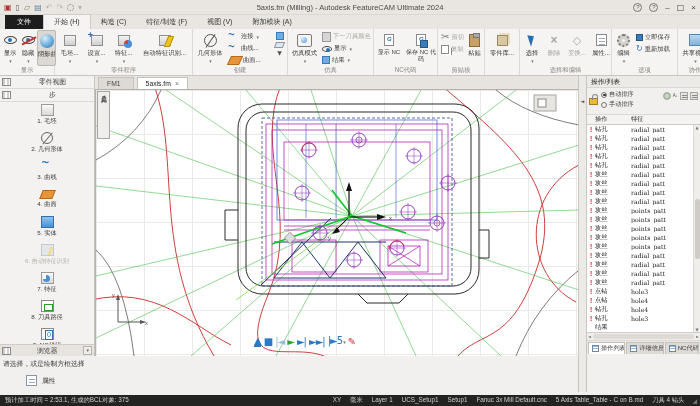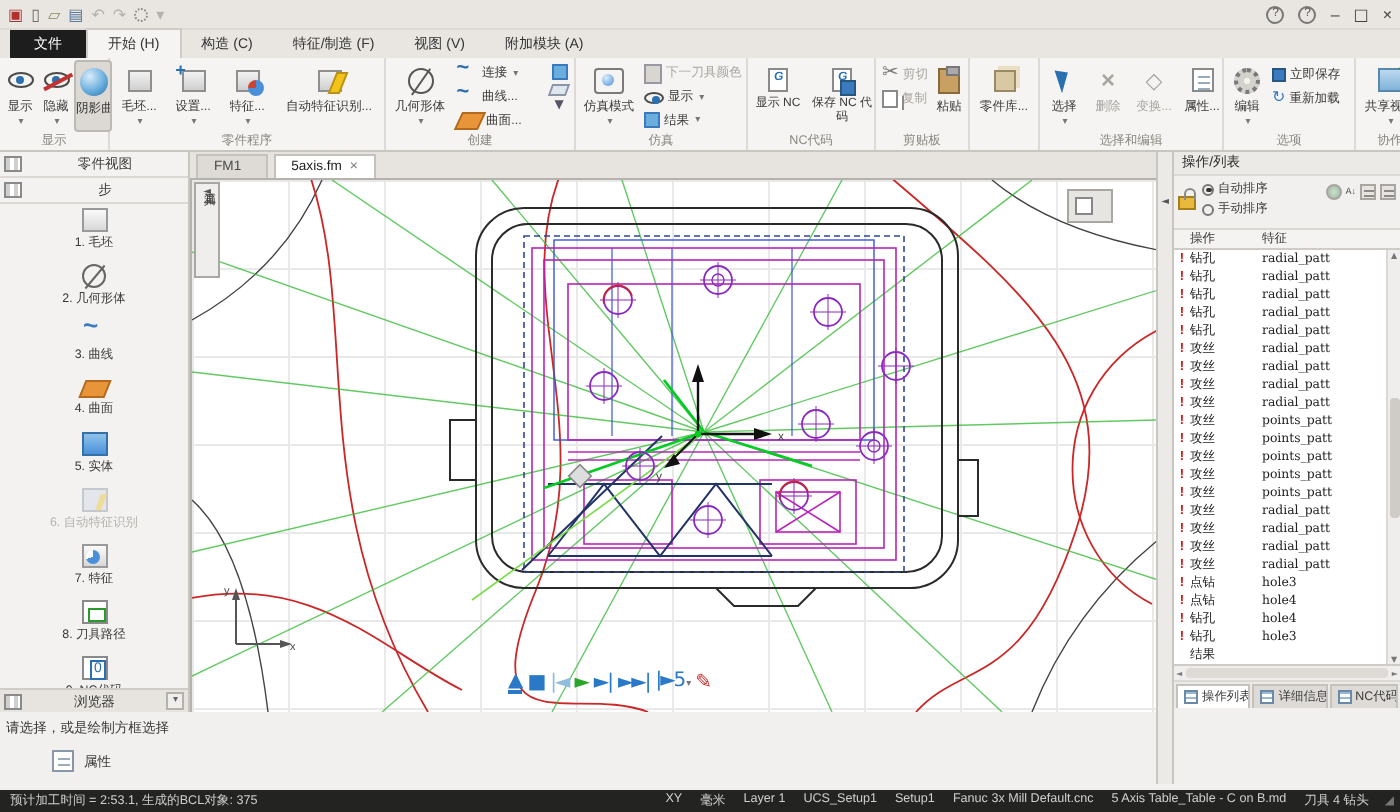--- a/index.html
+++ b/index.html
@@ -176,20 +176,21 @@
 
   <span class="qi q-app">▣</span>
       <span class="qi">▯</span>
       <span class="qi q-folder">▱</span>
       <span class="qi q-save">▤</span>
       <span class="qi q-dim">↶</span>
       <span class="qi q-dim">↷</span>
       <span class="qi q-gear"></span>
       <span class="qi q-dim">▾</span>
     </div>
+  <div id="wtitle">5axis.fm (Milling) - Autodesk FeatureCAM Ultimate 2024</div>
   <div id="winctrl">
     <span class="helpc">?</span>
     <span class="helpc">?</span>
     <span class="wbtn">–</span>
     <span class="wbtn g">□</span>
     <span class="wbtn">×</span>
   </div>
 </div>
 
 <div id="tabstrip">

